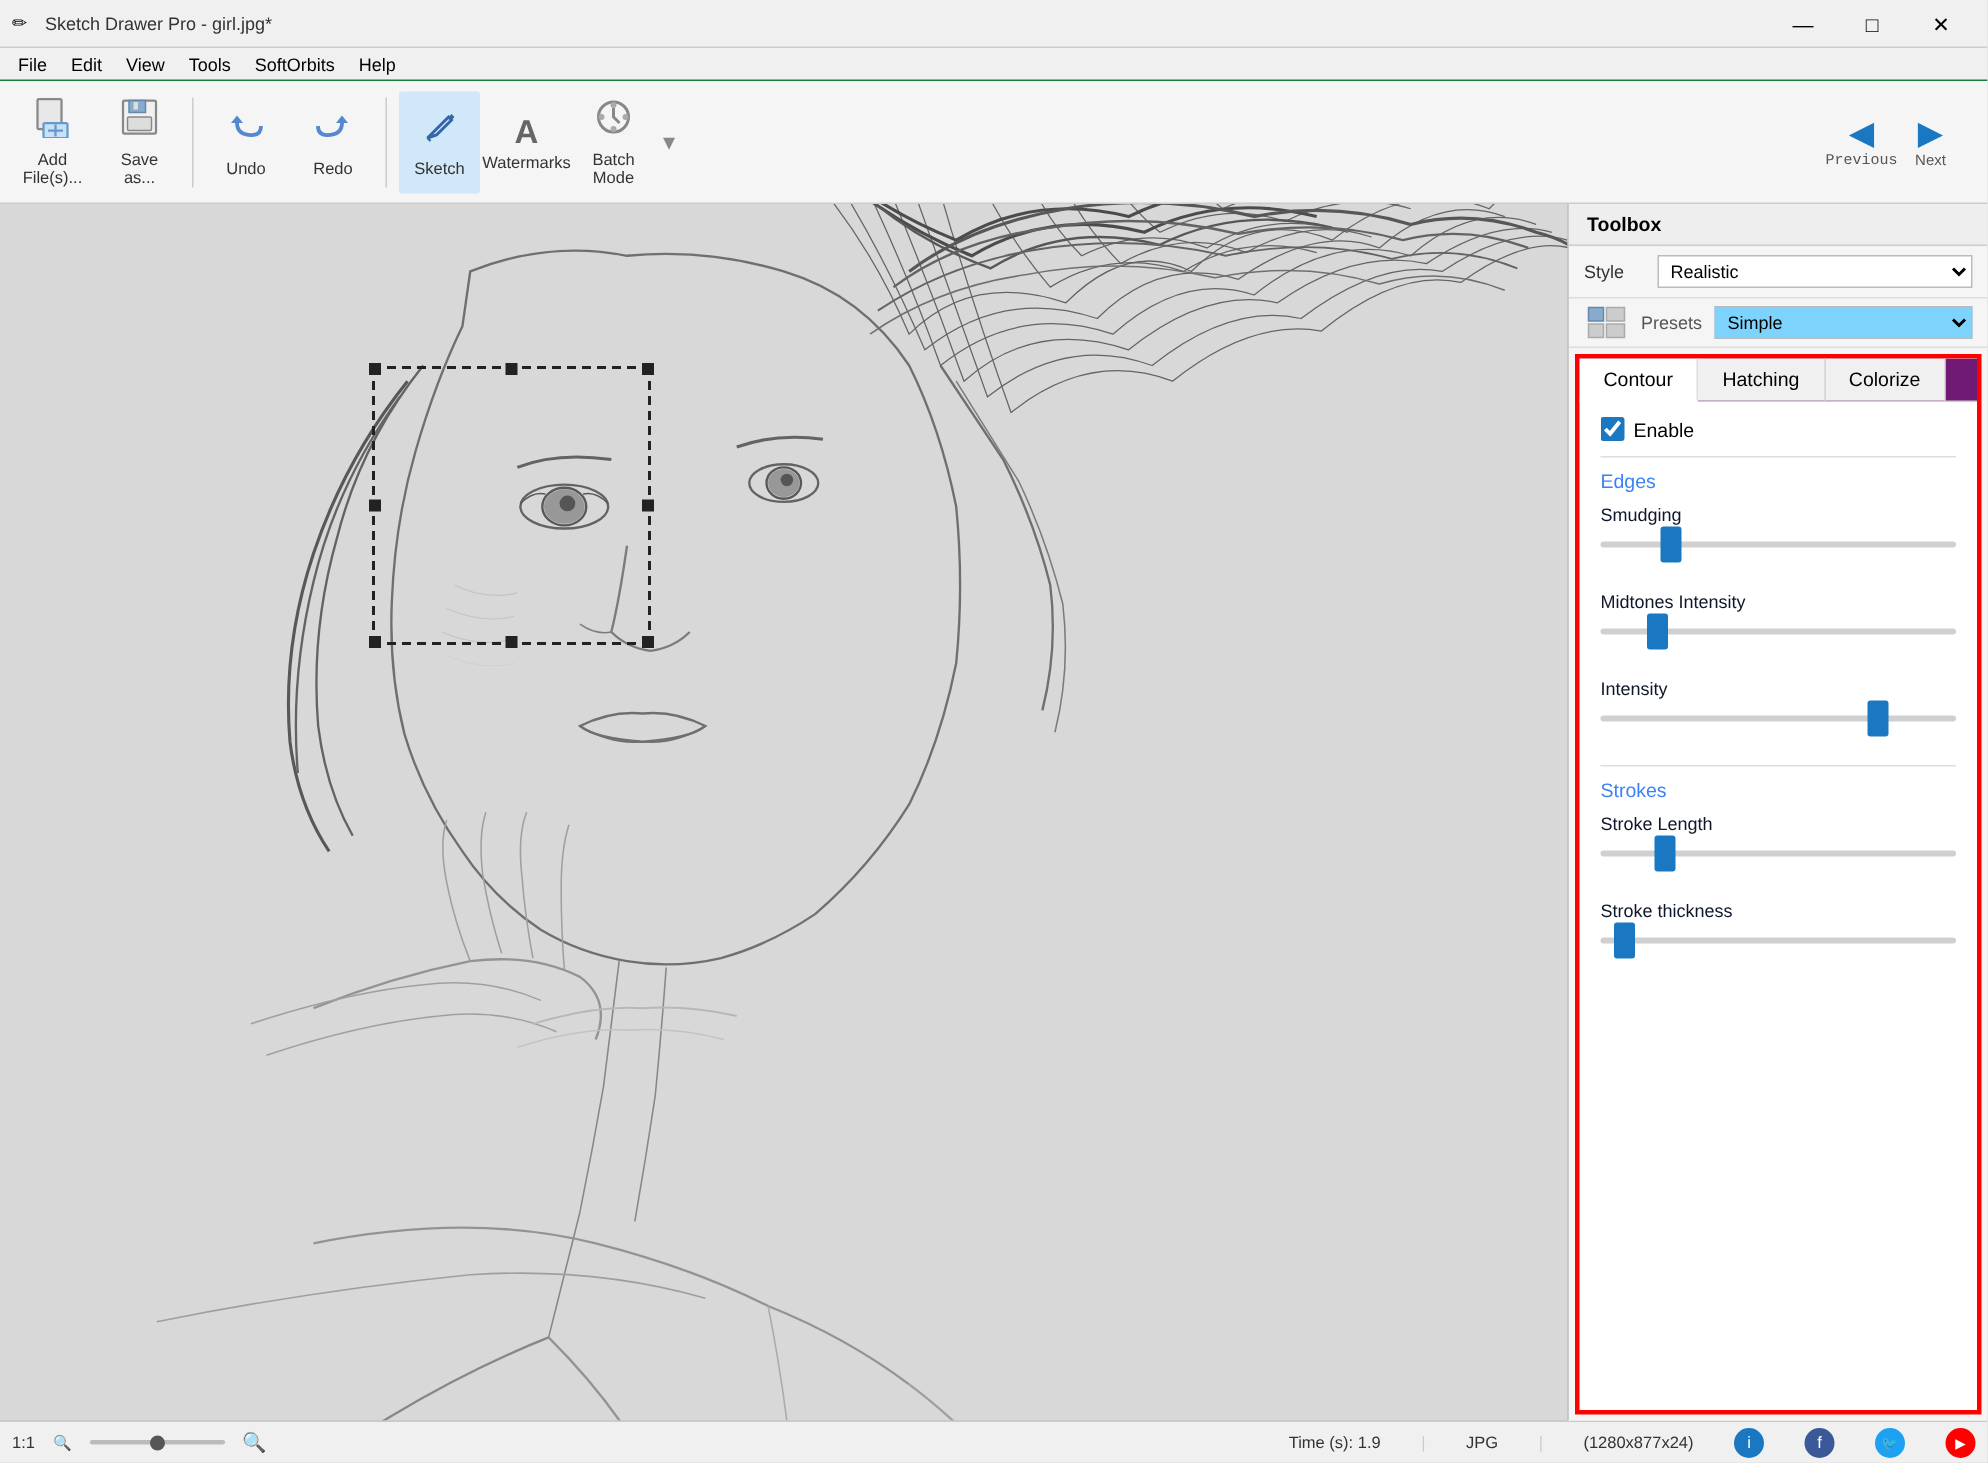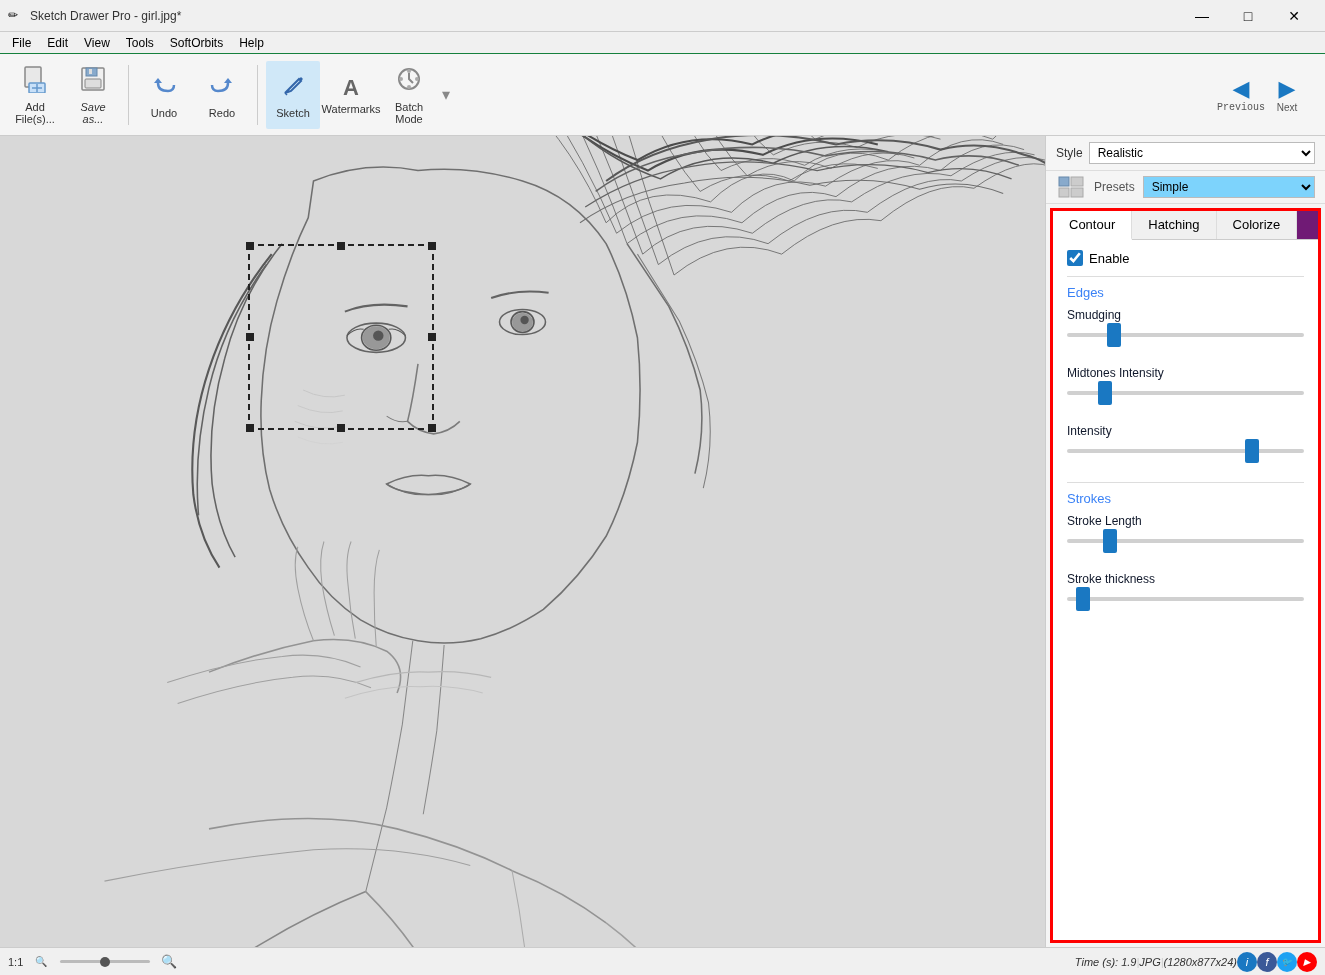--- a/index.html
+++ b/index.html
@@ -160,21 +160,21 @@
       font-size: 13px;
       font-weight: 600;
       background: #eee;
       border-bottom: 1px solid #ccc;
     }
     .toolbox-style-row {
       display: flex;
       align-items: center;
       padding: 6px 10px;
       border-bottom: 1px solid #ddd;
-      gap: 6px;
+      gap: 22px;
     }
     .style-label { font-size: 12px; color: #333; }
     .style-select {
       flex: 1;
       padding: 2px 4px;
       font-size: 12px;
       border: 1px solid #bbb;
       background: white;
     }
     .presets-row {
@@ -316,22 +316,21 @@
       -webkit-appearance: none;
       width: 10px;
       height: 10px;
       background: #555;
       border-radius: 50%;
     }
     .status-right {
       margin-left: auto;
       display: flex;
       align-items: center;
-      gap: 0;
-      font-style: italic;
+      gap: 27px;
     }
     .status-icon {
       width: 20px;
       height: 20px;
       border-radius: 50%;
       display: flex;
       align-items: center;
       justify-content: center;
       font-size: 11px;
       cursor: pointer;
@@ -387,21 +386,21 @@
 
   <button class="toolbar-btn">
     <span class="tb-icon">
       <svg width="28" height="28" viewBox="0 0 28 28">
         <rect x="3" y="3" width="22" height="22" rx="1" fill="#f0f0f0" stroke="#888" stroke-width="1.5"></rect>
         <rect x="7" y="3" width="11" height="8" fill="#88aacc" stroke="#6688aa" stroke-width="1"></rect>
         <rect x="6" y="14" width="16" height="9" rx="1" fill="#ddd" stroke="#888" stroke-width="1"></rect>
         <rect x="10" y="4" width="3" height="5" fill="#ddd"></rect>
       </svg>
     </span>
-    <span style="white-space:pre-line;font-style:italic;">Save
+    <span style="white-space:pre-line;">Save
 as...</span>
   </button>
 
   <div class="toolbar-separator"></div>
 
   <button class="toolbar-btn">
     <span class="tb-icon">
       <svg width="28" height="28" viewBox="0 0 28 28">
         <path d="M8 7 L4 12 L12 12 Z" fill="#5588cc"></path>
         <path d="M8 12 Q8 20 18 20 Q24 20 24 14" fill="none" stroke="#5588cc" stroke-width="2.5"></path>
@@ -573,20 +572,23 @@
       <div class="selection-handle sh-tr"></div>
       <div class="selection-handle sh-ml"></div>
       <div class="selection-handle sh-mr"></div>
       <div class="selection-handle sh-bl"></div>
       <div class="selection-handle sh-bm"></div>
       <div class="selection-handle sh-br"></div>
     </div>
   </div>
 
   <div class="toolbox-panel">
+    <div class="toolbox-header">
+      <span>Toolbox</span>
+    </div>
 
     <div class="toolbox-style-row">
       <span class="style-label">Style</span>
       <select class="style-select">
         <option>Realistic</option>
         <option>Simple</option>
         <option>Detailed</option>
       </select>
     </div>
 

